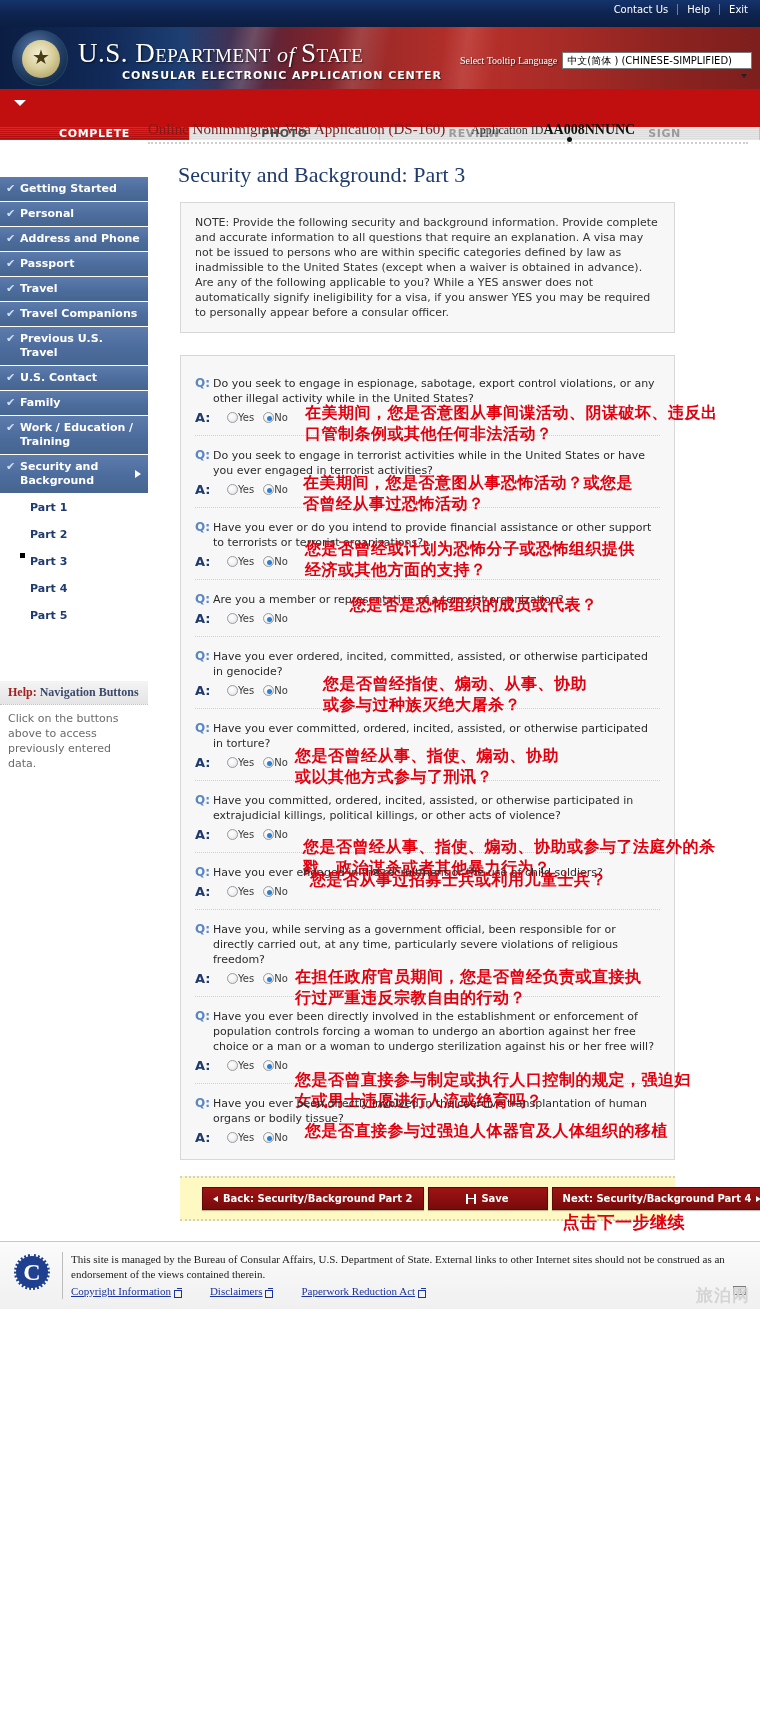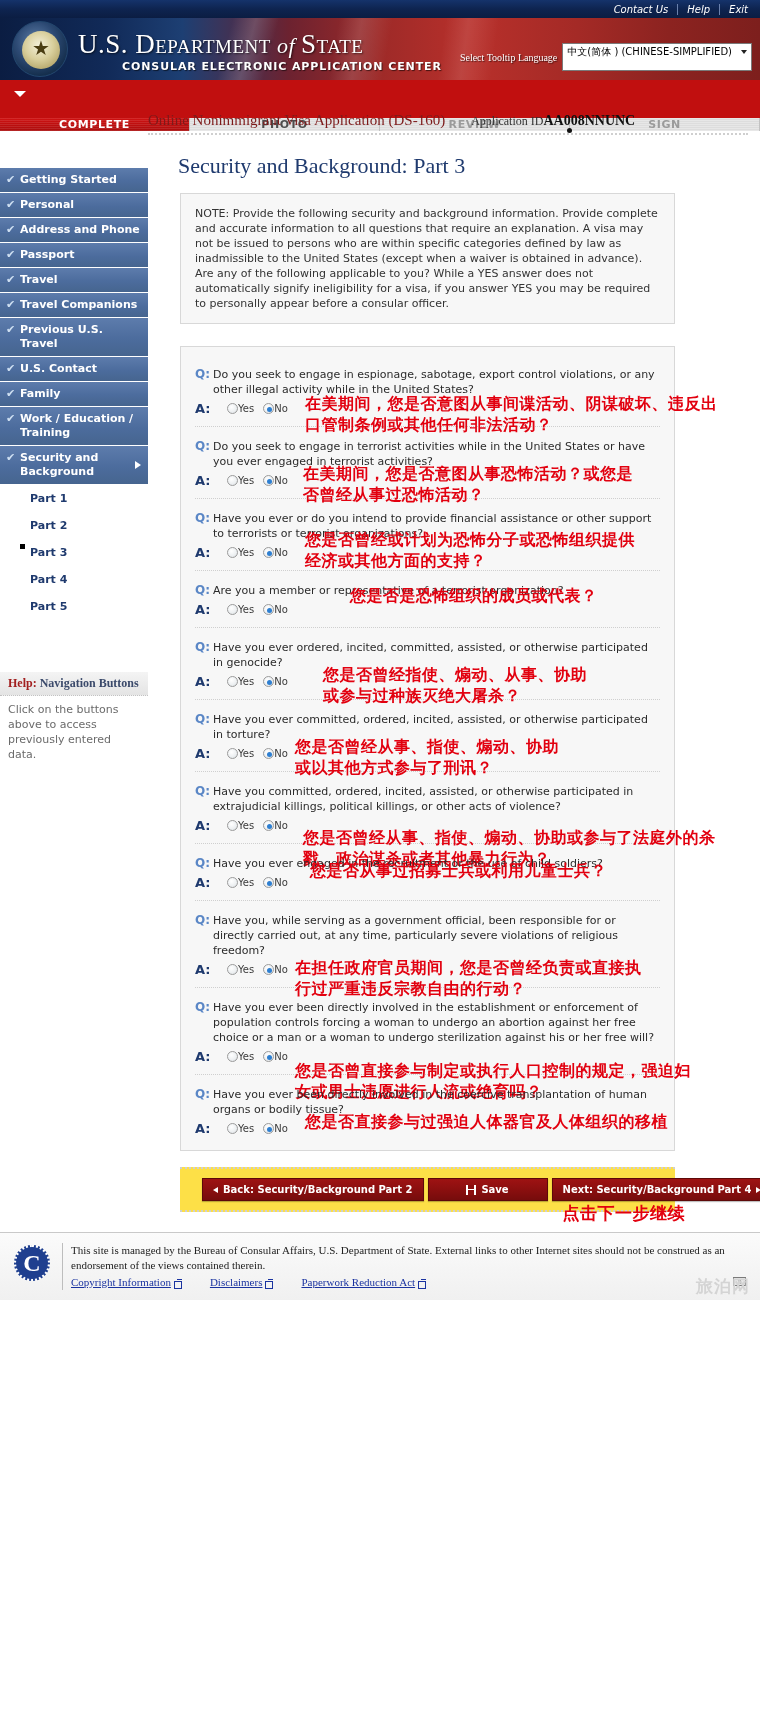--- a/index.html
+++ b/index.html
@@ -6,24 +6,23 @@
   html, body {
     margin: 0; padding: 0;
     width: 760px;
     background: #ffffff;
     font-family: "DejaVu Sans", "Liberation Sans", sans-serif;
   }
   body { position: relative; width: 760px; min-height: 1712px; overflow: hidden; }
 
   
   .topbar {
-    height: 18px;
+    height: 27px;
     background: linear-gradient(to bottom,#15336b 0%, #0e2450 50%, #0b1d42 100%);
     position: relative;
-    font-style: italic;
   }
   .topbar .links {
     position: absolute; right: 8px; top: 0; height: 18px;
     display: flex; align-items: center; gap: 0;
     font-size: 10px; color: #ffffff;
   }
   .topbar .links a {
     color: #fff; text-decoration: none; padding: 0 9px;
     border-right: 1px solid #6a81ad; line-height: 11px;
   }
@@ -74,22 +73,22 @@
   }
   .lang-wrap {
     position: absolute; right: 8px; top: 25px;
     display: flex; align-items: center; gap: 5px;
   }
   .lang-label {
     color: #ffffff; font-family: "Liberation Serif","DejaVu Serif",serif;
     font-size: 10px; white-space: nowrap; text-shadow: 1px 1px 1px rgba(0,0,0,.6);
   }
   .lang-select {
-    display: flex; align-items: flex-start;
-    background: #ffffff; border: 1px solid #7a7a7a; height: 28px;
+    display: flex; align-items: flex-end;
+    background: #ffffff; border: 1px solid #7a7a7a; height: 17px;
   }
   .lang-select .val {
     font-size: 10px; color: #000; padding: 0 4px; line-height: 15px; white-space: nowrap;
   }
   .lang-select .arrow {
     width: 15px; border-left: 1px solid #9a9a9a;
     background: linear-gradient(to bottom,#f6f6f6,#d2d2d2);
     position: relative;
   }
   .lang-select .arrow:after {
@@ -240,21 +239,21 @@
     color: #e2000f; font-weight: bold;
     font-family: "DejaVu Sans","Liberation Sans",sans-serif;
     font-size: 16px; line-height: 21px; white-space: nowrap;
     letter-spacing: 0.5px;
   }
 
   
   .btnbar {
     margin: 16px 85px 0 32px;
     border-top: 2px dotted #cfcfcf; border-bottom: 2px dotted #cfcfcf;
-    background: #fde047; padding: 9px 0 9px 22px;
+    background: #fef9c3; padding: 9px 0 9px 22px;
     display: flex; gap: 4px; position: relative;
   }
   .btn {
     display: flex; align-items: center; justify-content: center; gap: 5px;
     background: linear-gradient(to bottom,#9e1313 0%, #8b0f0f 50%, #760c0c 100%);
     color: #ffffff; font-size: 10px; font-weight: bold;
     padding: 5px 10px; border: 1px solid #5d0909;
     box-shadow: 0 1px 1px rgba(0,0,0,.25);
     white-space: nowrap;
   }

